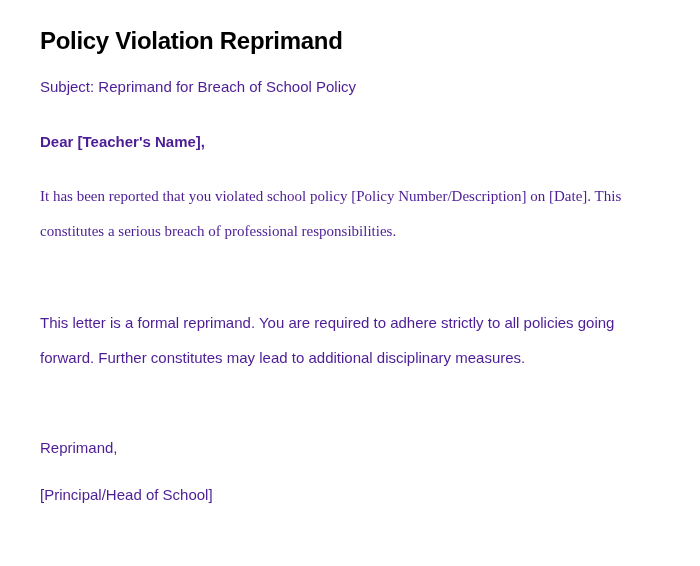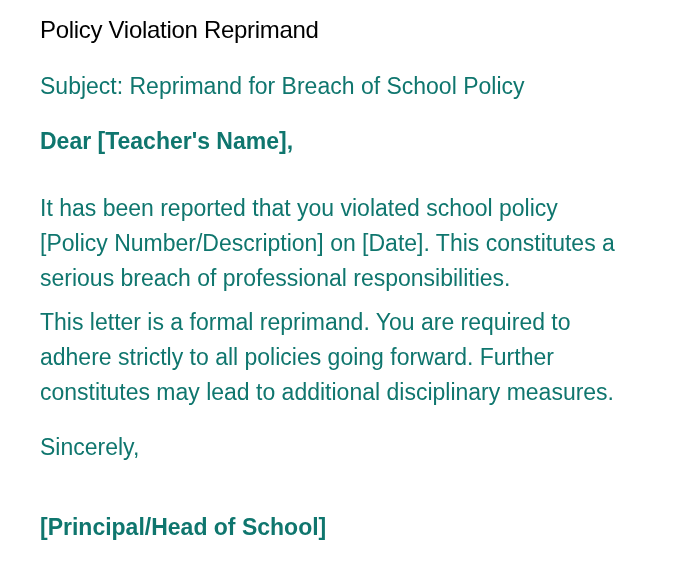--- a/index.html
+++ b/index.html
@@ -14,48 +14,48 @@
       font-family: "Liberation Sans", sans-serif;
       color: #111111;
     }
     .doc {
       position: relative;
       padding: 0 40px;
     }
     .title {
       position: absolute;
       left: 40px;
-      top: 14px;
+      top: 25px;
       margin: 0;
       font-size: 24px;
-      font-weight: normal;
+      font-weight: bold;
       letter-spacing: -0.3px;
       color: #000000;
       line-height: 32px;
     }
     .line {
       position: absolute;
       left: 40px;
       margin: 0;
-      font-size: 23px;
+      font-size: 15px;
       line-height: 35px;
-      color: #0f766e;
+      color: #4c1d95;
       width: 590px;
     }
     .subject { top: 69px; }
     .salutation { top: 124px; font-weight: bold; }
-    .para1 { top: 191px; }
+    .para1 { top: 179px; font-family: Liberation Serif, serif; }
     .para2 { top: 305px; }
     .closing { top: 430px; }
-    .signature { top: 510px; font-weight: bold; }
+    .signature { top: 477px; }
   </style>
 </head>
 <body>
 
 <div class="doc">
   <h1 class="title">Policy Violation Reprimand</h1>
   <p class="line subject">Subject: Reprimand for Breach of School Policy</p>
   <p class="line salutation">Dear [Teacher's Name],</p>
   <p class="line para1">It has been reported that you violated school policy [Policy Number/Description] on [Date]. This constitutes a serious breach of professional responsibilities.</p>
   <p class="line para2">This letter is a formal reprimand. You are required to adhere strictly to all policies going forward. Further constitutes may lead to additional disciplinary measures.</p>
-  <p class="line closing">Sincerely,</p>
+  <p class="line closing">Reprimand,</p>
   <p class="line signature">[Principal/Head of School]</p>
 </div>
 
 </body></html>

